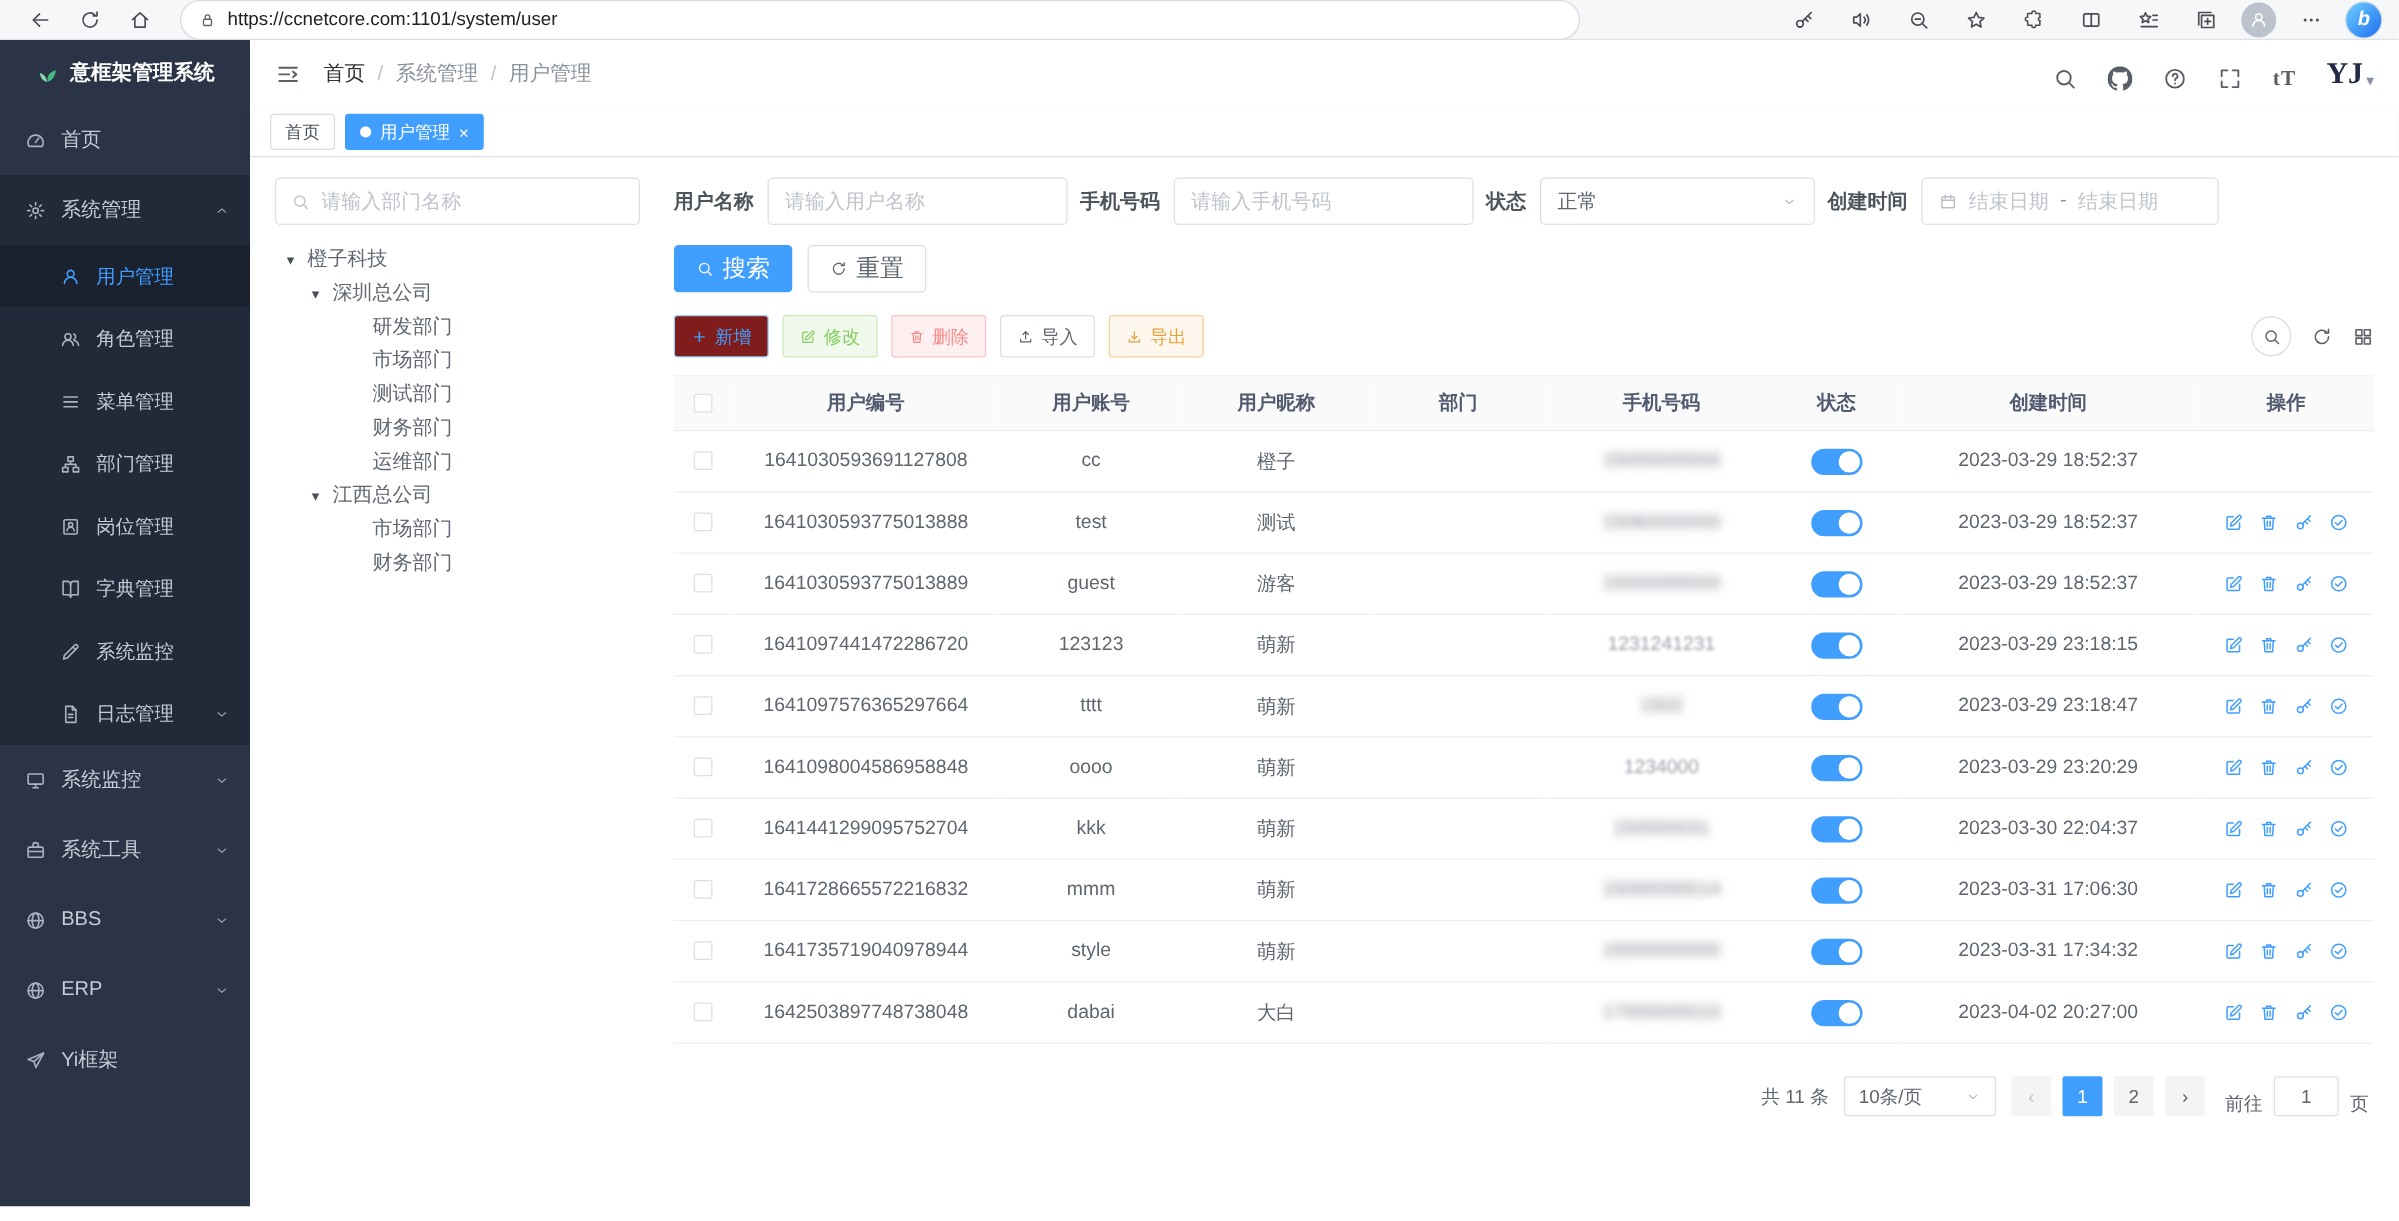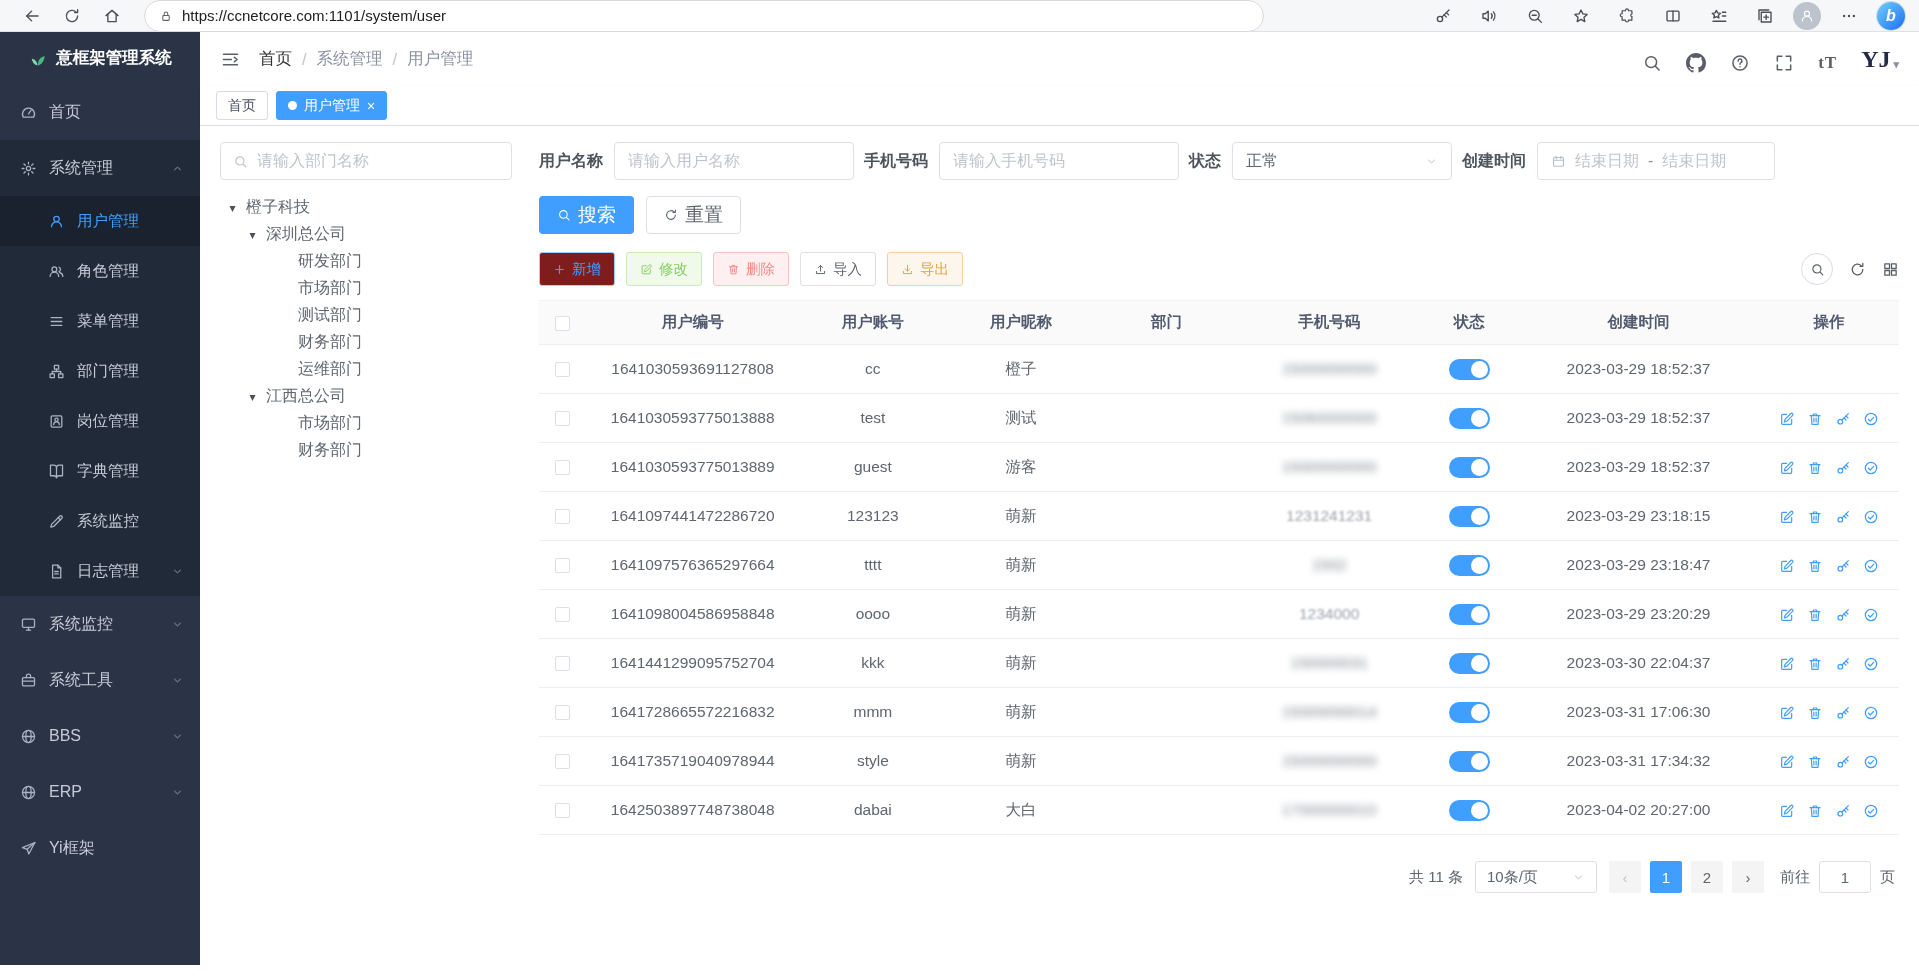--- a/index.html
+++ b/index.html
@@ -105,21 +105,21 @@
 .blur-heavy{filter:blur(3.5px);color:#7d848d}
 .blur-light{filter:blur(1.2px);color:#9aa0a8}
 .act-ic{display:inline-flex;margin:0 6px;color:#409eff;font-size:16px;cursor:pointer;vertical-align:middle}
 
 .pagination{margin-top:26px;display:flex;align-items:center;justify-content:flex-end;gap:12px;font-size:15px;color:#5f6670;padding-right:4px}
 .pg-size{width:122px;height:32px;border:1px solid #dcdfe6;border-radius:3px;display:flex;align-items:center;justify-content:space-between;padding:0 11px;cursor:pointer}
 .pg-pages{display:flex;gap:9px;align-items:center}
 .pg-btn{min-width:32px;height:32px;border-radius:2px;background:#f4f4f5;display:flex;align-items:center;justify-content:center;color:#606266;font-size:15px;cursor:pointer;padding:0 4px}
 .pg-btn.disabled{color:#c0c4cc}
 .pg-btn.active{background:#409eff;color:#fff}
-.pg-goto{display:flex;align-items:center;gap:9px;margin-left:4px}
+.pg-goto{display:flex;align-items:flex-end;gap:9px;margin-left:4px}
 .pg-input{width:52px;height:32px;border:1px solid #dcdfe6;border-radius:3px;text-align:center;font-size:15px;color:#5f6670;outline:none}
 </style>
 </head>
 <body>
 
 <div class="browser-bar">
   <div class="bb-btn">
       <svg class="ic" viewBox="0 0 24 24" fill="none" stroke="currentColor" stroke-width="1.8" stroke-linecap="round" stroke-linejoin="round">
         <line x1="20" y1="12" x2="5" y2="12"></line>
         <polyline points="11.5 5.5 5 12 11.5 18.5"></polyline>

